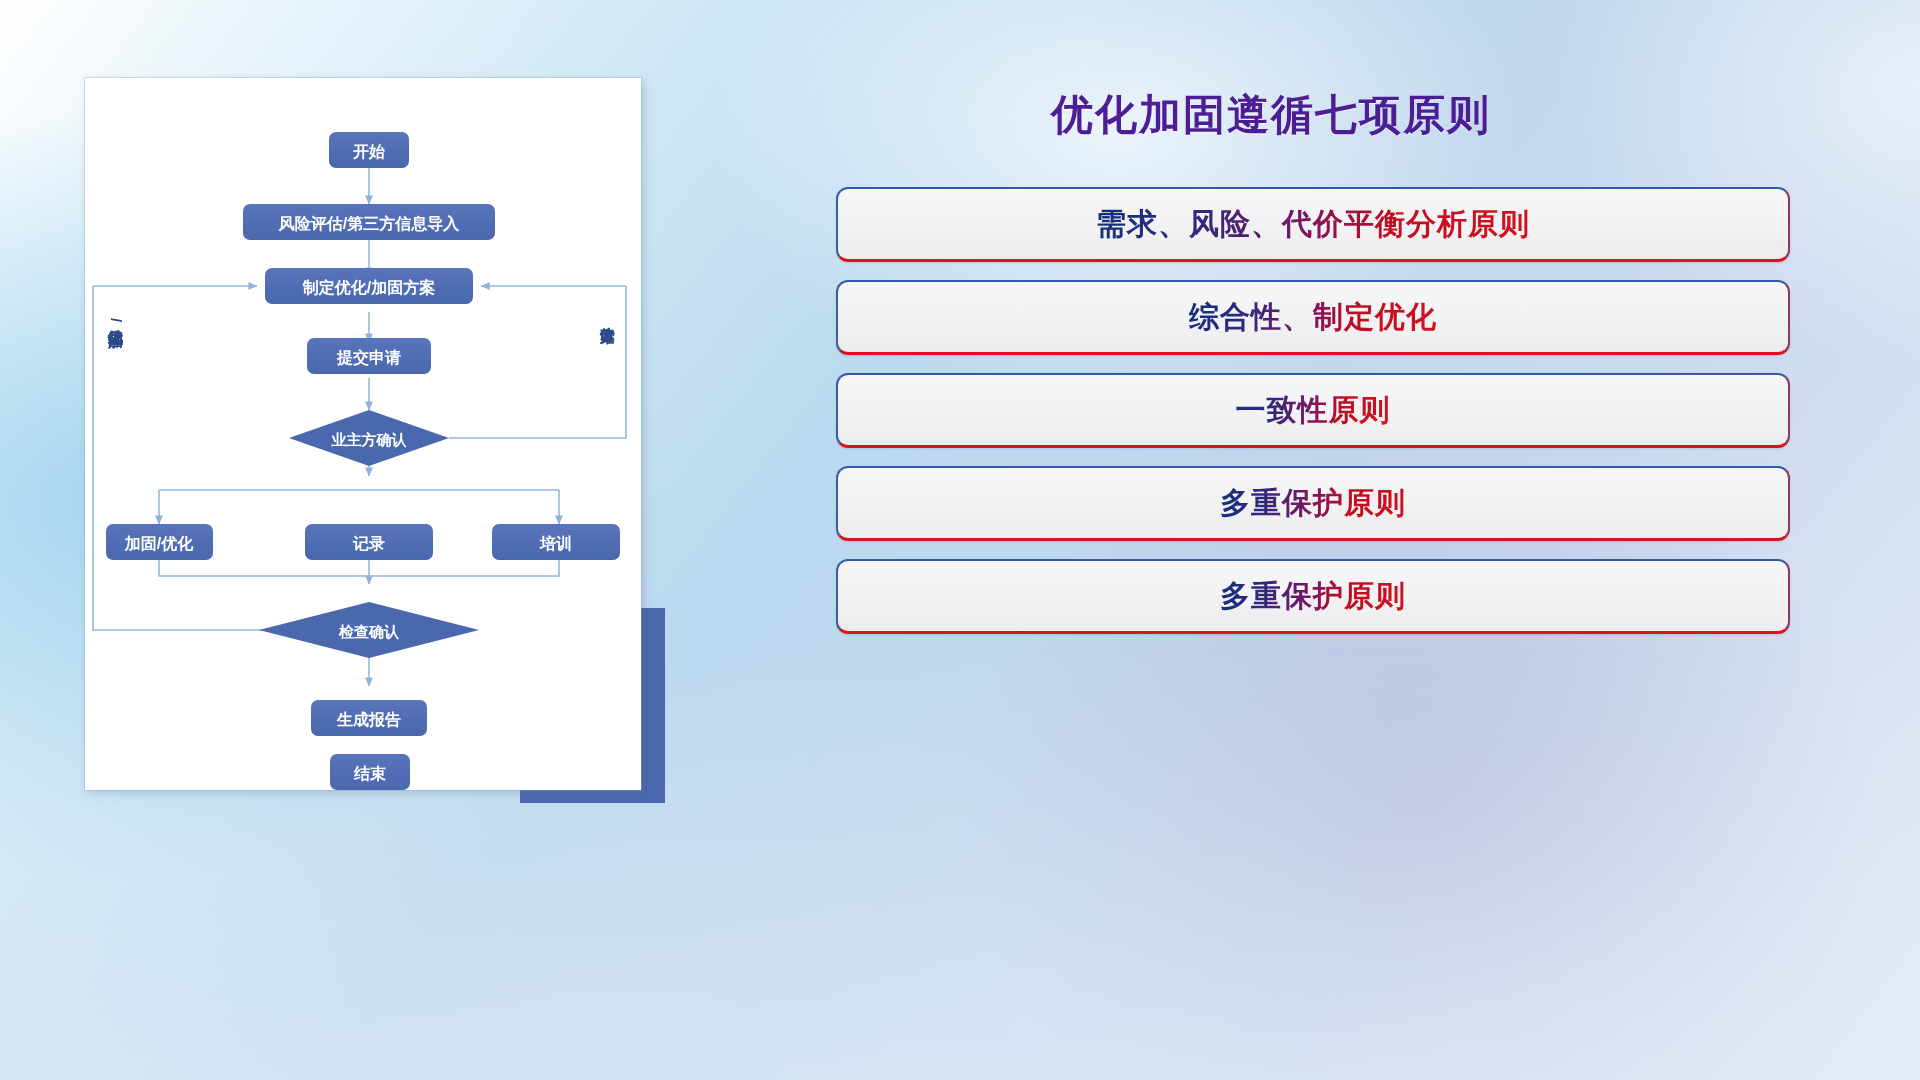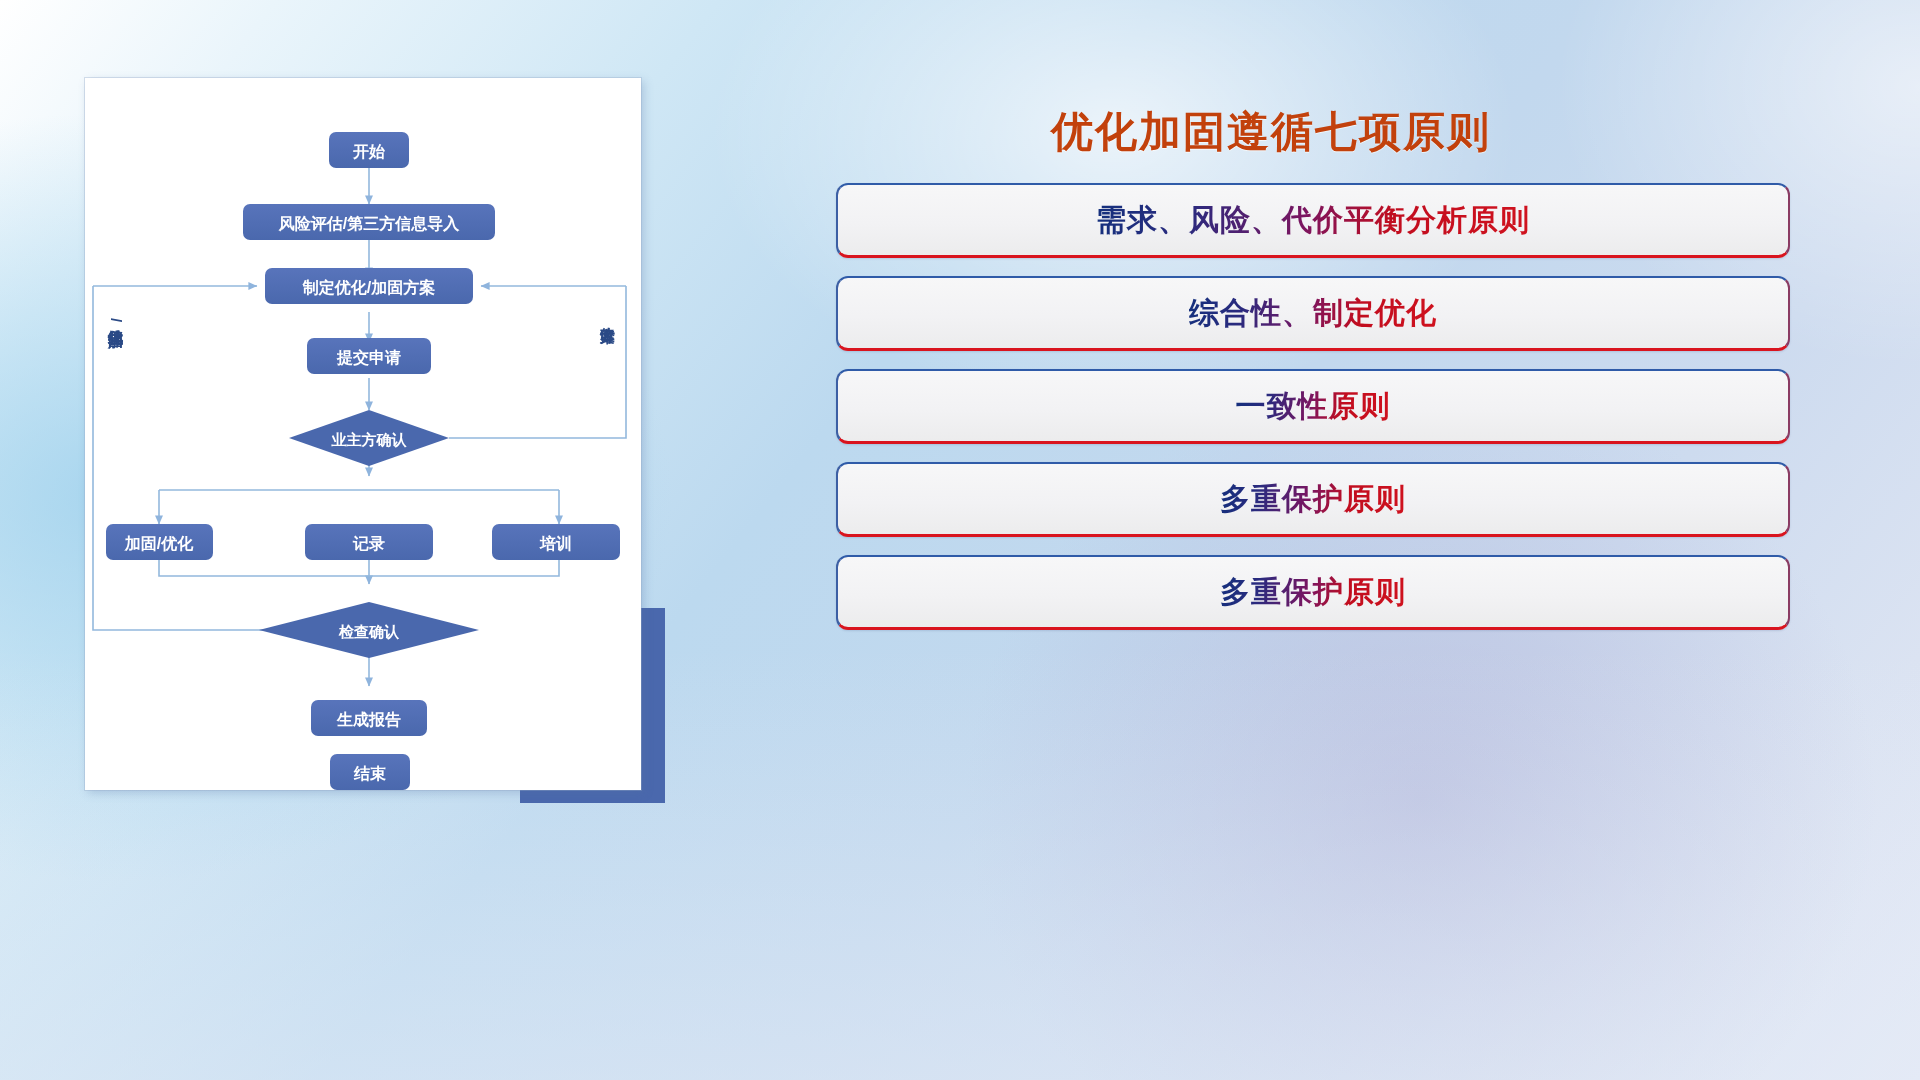--- a/index.html
+++ b/index.html
@@ -28,24 +28,24 @@
         box-shadow:0 0 0 1px rgba(150,170,200,.35), 3px 3px 9px rgba(80,110,160,.28);}
   #flow-svg{position:absolute;left:85px;top:78px;z-index:4;}
 
   .fc-label{font-weight:bold;fill:#ffffff;text-anchor:middle;dominant-baseline:central;}
   .fc-side-label{fill:#2b4a86;font-weight:bold;}
 
   
   #right-panel{position:absolute;left:836px;top:60px;width:1020px;height:1000px;z-index:5;}
   #right-title{
     text-align:center;font-size:42px;font-weight:bold;letter-spacing:2px;
-    color:#c2410c;margin:44px 0 0 0;padding-right:150px;
+    color:#4c1d95;margin:27px 0 0 0;padding-right:150px;
     text-shadow:0 1px 0 rgba(255,255,255,.6);
   }
-  #principle-list{margin-top:23px;display:flex;flex-direction:column;gap:18px;padding-right:66px;}
+  #principle-list{margin-top:44px;display:flex;flex-direction:column;gap:18px;padding-right:66px;}
   .principle{
     position:relative;height:70px;border-radius:12px;
     background:linear-gradient(180deg,#f7f7f8 0%,#f2f2f4 55%,#ececed 100%);
     border-top:2px solid #2f5ba8;
     border-left:2px solid #3c5fa4;
     border-right:2px solid #8a3b63;
     border-bottom:3px solid #d9141e;
     display:flex;align-items:center;justify-content:center;
     box-shadow:0 1px 2px rgba(60,90,140,.18);
   }

